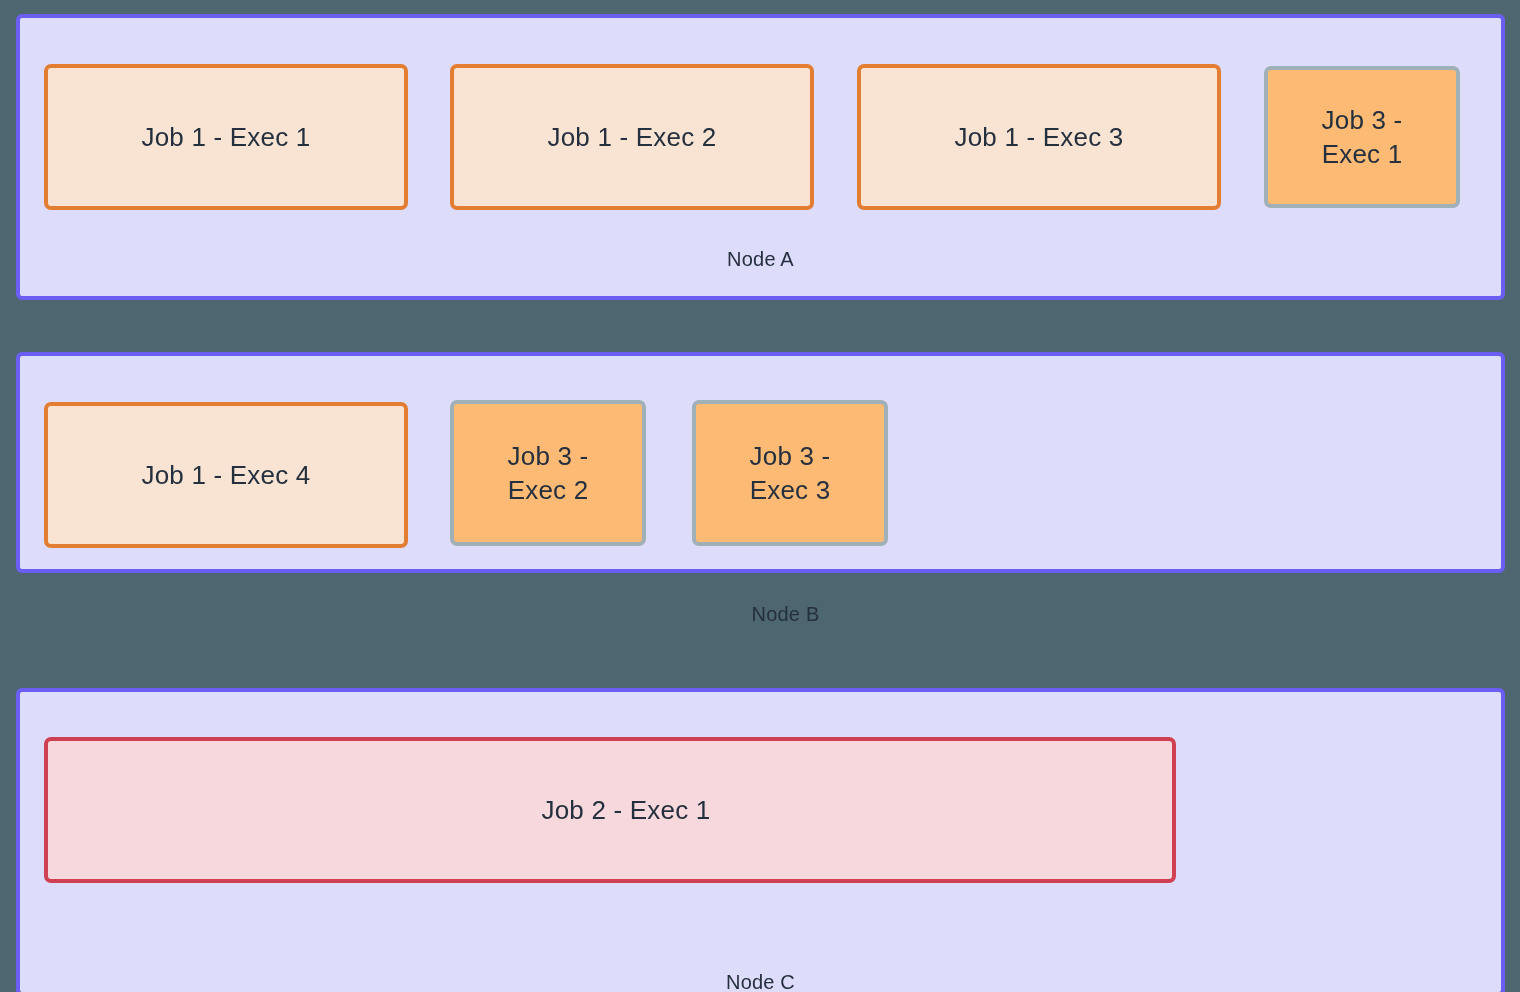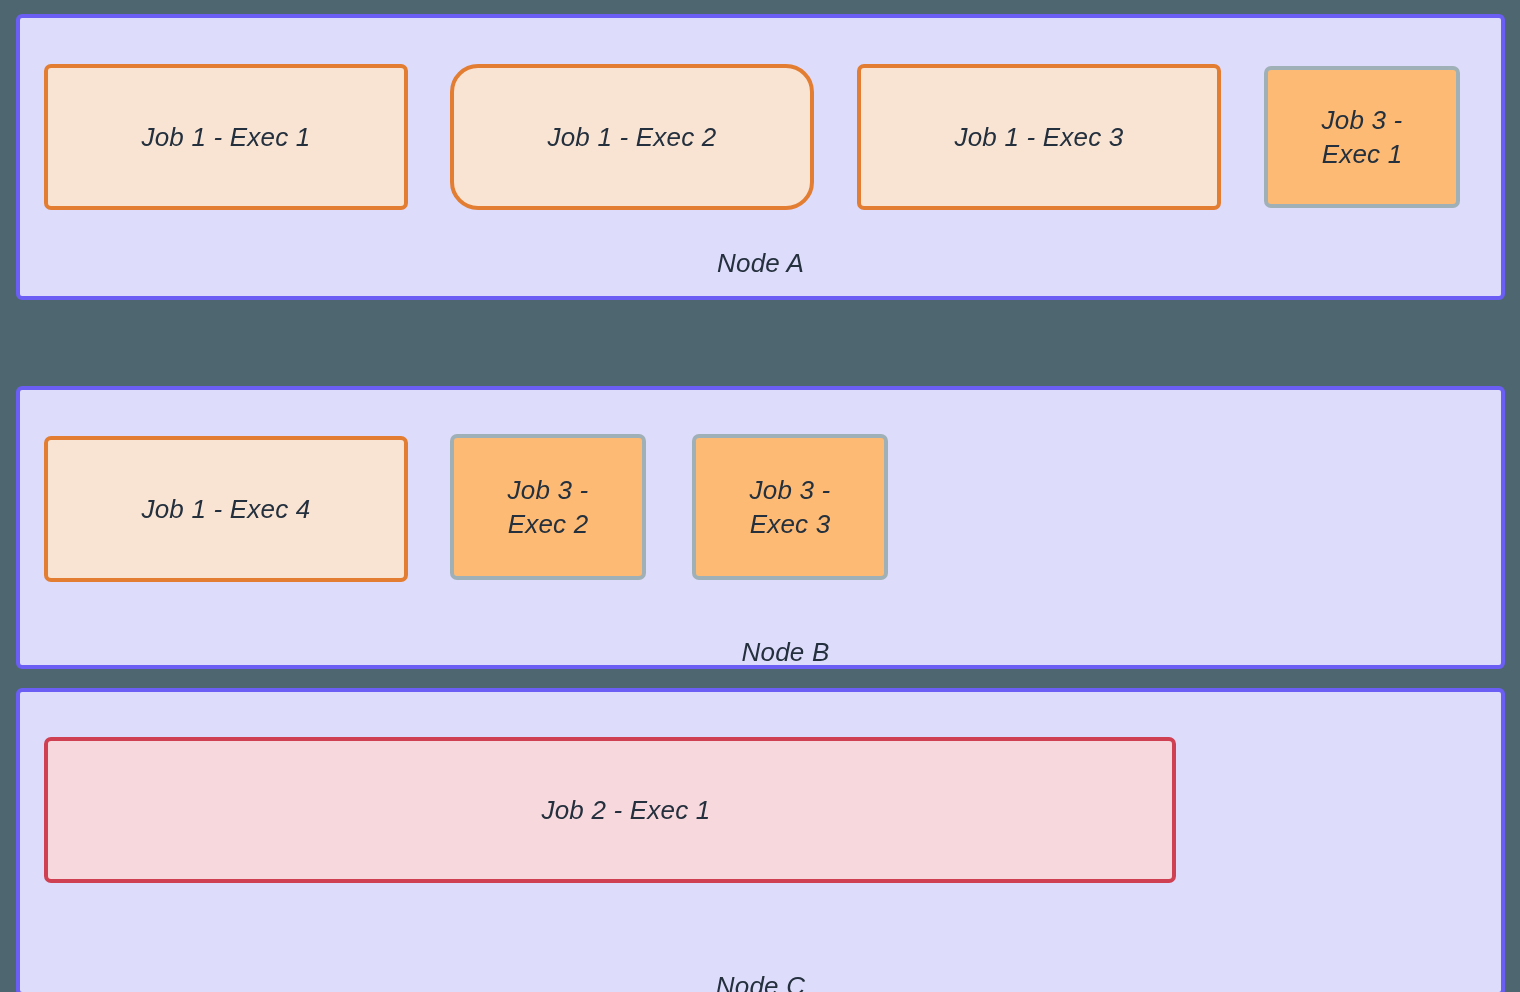--- a/index.html
+++ b/index.html
@@ -21,28 +21,27 @@
     top: 0;
     width: 1520px;
     height: 992px;
   }
   .node-panel {
     position: absolute;
     box-sizing: border-box;
     background: #dedcfb;
     border: 4px solid #6b5ef5;
     border-radius: 6px;
-    font-style: italic;
   }
   .node-label {
     position: absolute;
     left: 0;
     width: 100%;
     text-align: center;
-    font-size: 26px;
+    font-size: 20px;
     color: #24303d;
     letter-spacing: 0.2px;
     white-space: pre;
   }
   .exec-box {
     position: absolute;
     box-sizing: border-box;
     border-radius: 7px;
     display: flex;
     align-items: center;
@@ -71,37 +70,37 @@
 <body>
 
 <div class="canvas">
 
   <div class="node-panel" style="left:16px; top:14px; width:1489px; height:286px;">
 
     <div class="exec-box orange" style="left:24px; top:46px; width:364px; height:146px;">
       <span>Job 1 - Exec 1</span>
     </div>
 
-    <div class="exec-box orange" style="left:430px; top:46px; width:364px; height:146px;border-radius:28px;">
+    <div class="exec-box orange" style="left:430px; top:46px; width:364px; height:146px;">
       <span>Job 1 - Exec 2</span>
     </div>
 
     <div class="exec-box orange" style="left:837px; top:46px; width:364px; height:146px;text-align:center;">
       <span>Job 1 - Exec 3</span>
     </div>
 
     <div class="exec-box gray" style="left:1244px; top:48px; width:196px; height:142px;">
       <span>Job  3 -
 Exec 1</span>
     </div>
 
     <div class="node-label" style="top:230px;">Node A</div>
   </div>
 
-  <div class="node-panel" style="left:16px; top:352px; width:1489px; height:283px;margin-top:34px;">
+  <div class="node-panel" style="left:16px; top:352px; width:1489px; height:221px;">
 
     <div class="exec-box orange" style="left:24px; top:46px; width:364px; height:146px;">
       <span>Job 1 - Exec 4</span>
     </div>
 
     <div class="exec-box gray" style="left:430px; top:44px; width:196px; height:146px;">
       <span>Job 3 -
 Exec 2</span>
     </div>
 

